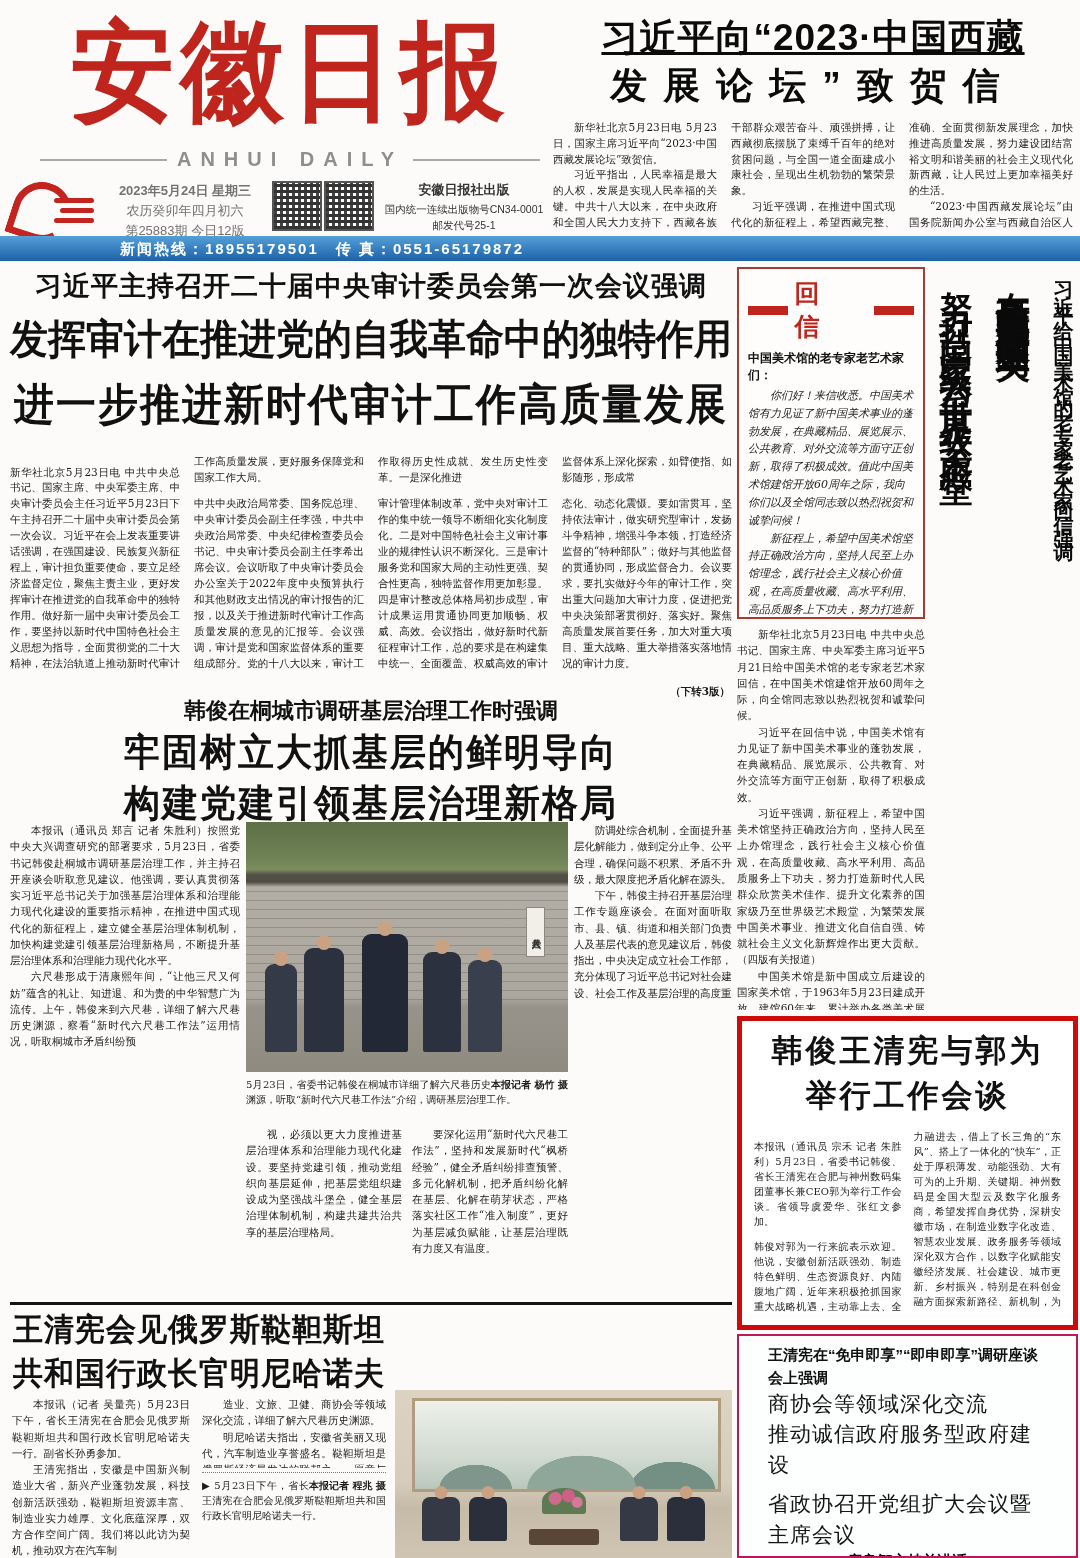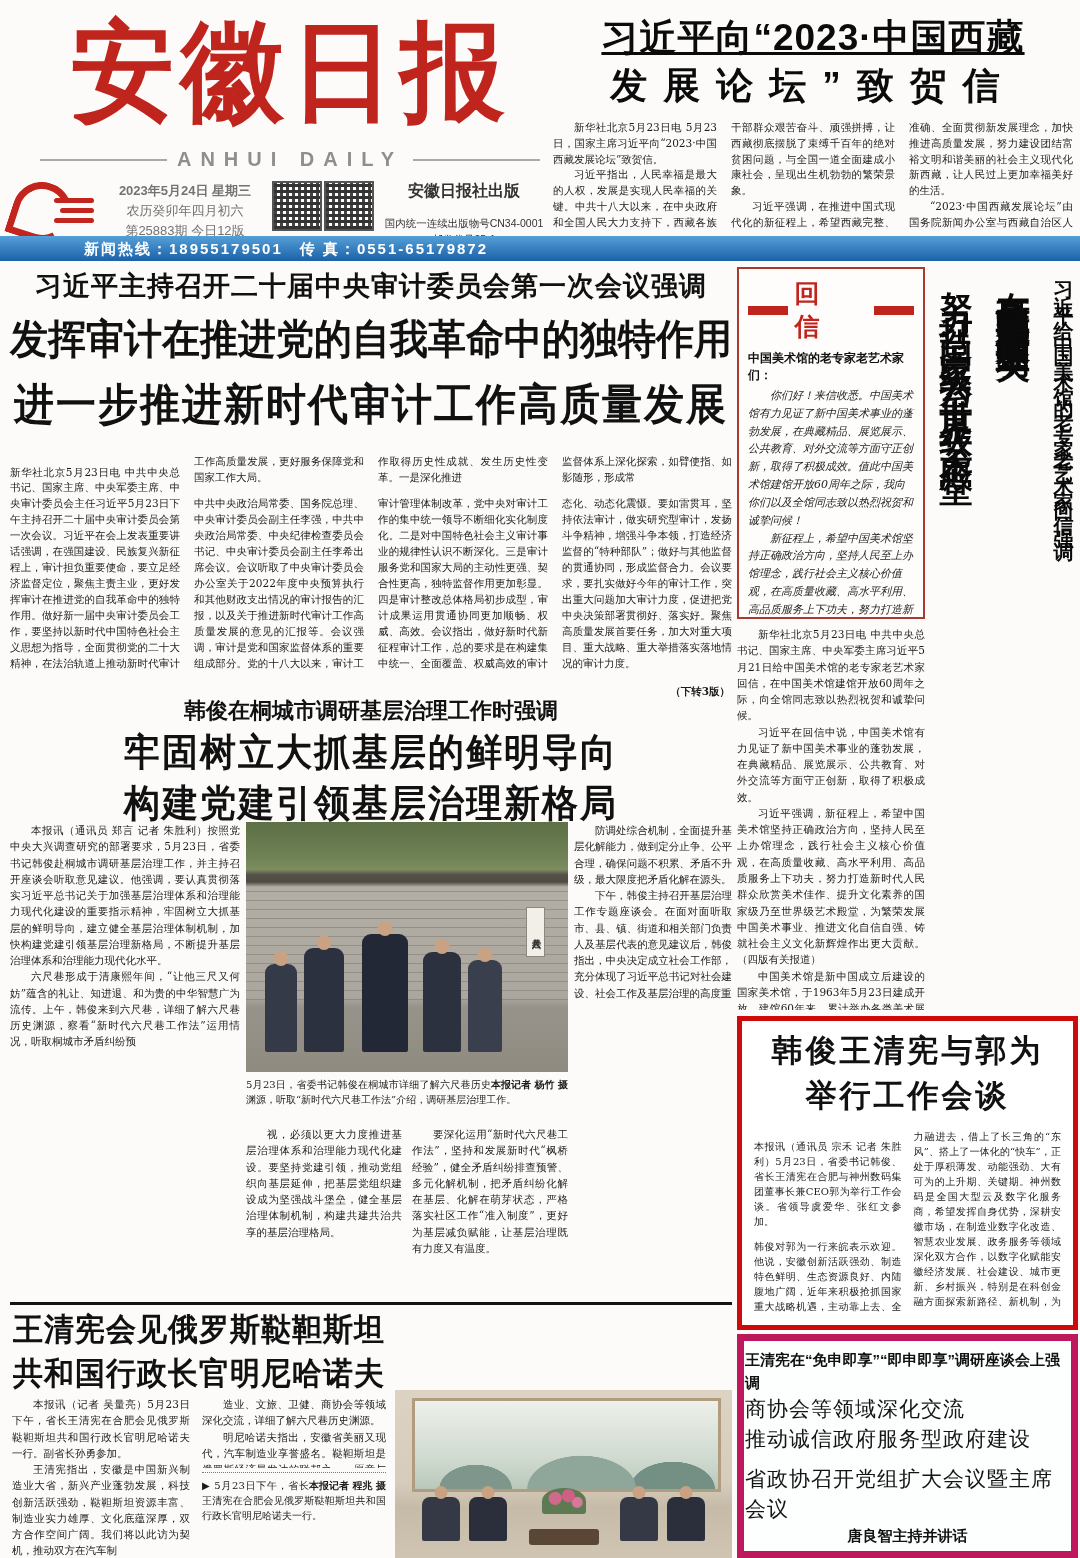--- a/index.html
+++ b/index.html
@@ -18,34 +18,34 @@
   .logo-bar{position:absolute;right:2px;background:#c3251e;height:5px;border-radius:3px;}
   .logo-bar.b1{top:18px;width:40px;} .logo-bar.b2{top:28px;width:34px;} .logo-bar.b3{top:38px;width:40px;}
   .date-block{position:absolute;left:100px;top:181px;width:170px;text-align:center;
     font-size:13px;line-height:1.55;color:#737373;font-weight:bold;}
   .qr{position:absolute;top:181px;width:46px;height:46px;border:2px solid #555;
     background:
       repeating-linear-gradient(0deg,#333 0 3px,transparent 3px 6px),
       repeating-linear-gradient(90deg,#444 0 3px,#fff 3px 6px);}
   .qr.q1{left:272px;} .qr.q2{left:324px;}
   .pub-block{position:absolute;left:378px;top:181px;width:172px;text-align:center;color:#333;}
-  .pub-block .p1{font-size:16px;font-weight:bold;margin-bottom:14px;}
+  .pub-block .p1{font-size:13px;font-weight:bold;margin-bottom:3px;}
   .pub-block .p2,.pub-block .p3{font-size:10.5px;line-height:1.5;}
   
   .tibet{position:absolute;left:553px;top:8px;width:520px;height:226px;}
   .tibet .h{font-weight:bold;text-align:center;color:#0b0b0b;line-height:1.3;}
   .tibet .h1{font-size:37px;letter-spacing:1px;margin-top:6px;text-decoration:underline;}
   .tibet .h2{font-size:37px;letter-spacing:16px;}
   .tibet .cols{margin-top:10px;height:112px;overflow:hidden;column-count:3;column-gap:14px;
     font-family:"DejaVu Serif",serif;font-size:10.5px;line-height:1.5;color:#1c1c1c;text-align:justify;}
   .cols p{margin:0;text-indent:2em;}
   
   .hotline{position:absolute;left:0;top:236px;width:1080px;height:25px;
     background:linear-gradient(#55a0d8,#1b61a8);color:#fff;font-weight:bold;font-size:15px;
-    line-height:25px;padding-left:84px;box-sizing:border-box;letter-spacing:2px;}
+    line-height:25px;padding-left:120px;box-sizing:border-box;letter-spacing:2px;}
   
   .audit{position:absolute;left:10px;top:264px;width:722px;height:416px;}
   .audit .kicker{font-size:27px;font-weight:bold;text-align:center;letter-spacing:1px;margin-top:4px;}
   .audit .h1{font-size:38px;font-weight:bold;text-align:center;letter-spacing:0;margin-top:10px;transform:scaleY(1.08);}
   .audit .h2{font-size:40px;font-weight:bold;text-align:center;letter-spacing:2px;margin-top:12px;transform:scaleY(1.08);}
   .audit .body{position:relative;margin-top:22px;height:246px;overflow:hidden;column-count:4;column-gap:14px;
     font-family:"DejaVu Serif",serif;font-size:10.5px;line-height:1.52;color:#1b1b1b;text-align:justify;}
   .audit .jump{position:absolute;right:2px;bottom:0;background:#fcfbf9;font-size:10.5px;font-weight:bold;}
   
   .reply{position:absolute;left:737px;top:267px;width:188px;height:352px;box-sizing:border-box;
@@ -122,21 +122,21 @@
   .wang .capt{position:absolute;left:192px;top:164px;width:184px;height:84px;border-top:1px dotted #777;padding-top:5px;overflow:hidden;}
   .wang .photo-b{position:absolute;left:385px;top:82px;}
   
   .guowei{position:absolute;left:737px;top:1016px;width:341px;height:314px;box-sizing:border-box;
     border:5px solid #cf0a0a;background:#fff;padding:8px 12px;overflow:hidden;}
   .guowei .h{font-size:31px;font-weight:bold;text-align:center;line-height:1.45;letter-spacing:3px;}
   .guowei .cols2{margin-top:10px;height:196px;overflow:hidden;column-count:2;column-gap:12px;
     font-family:"DejaVu Serif",serif;font-size:10px;line-height:1.5;color:#1b1b1b;text-align:justify;}
   
   .idx{position:absolute;left:737px;top:1334px;width:341px;height:224px;box-sizing:border-box;
-    border:7px solid #be185d;background:#fdfefe;padding:8px 1px;overflow:hidden;}
+    border:2px solid #be185d;background:#fdfefe;padding:8px 29px;overflow:hidden;}
   .idx .kick{font-size:15px;font-weight:bold;line-height:1.5;}
   .idx .big{font-size:21px;line-height:1.45;color:#141414;letter-spacing:1px;}
   .idx .gap{height:9px;}
   .idx .sub{font-size:15px;font-weight:bold;margin-top:2px;text-align:center;}
   .idx .tag{font-size:13.5px;font-weight:bold;color:#2283b5;margin-top:2px;}
 </style>
 </head>
 <body>
 
 <div id="page">
@@ -222,21 +222,21 @@
     <div class="v1">在高质量收藏高水平利用高品质服务上下功夫</div>
     <div class="v2">努力打造国家级乃至世界级艺术殿堂</div>
   </div>
 
   <div class="hanjun">
     <div class="kicker">韩俊在桐城市调研基层治理工作时强调</div>
     <div class="h">牢固树立大抓基层的鲜明导向</div>
     <div class="h">构建党建引领基层治理新格局</div>
     <div class="row">
       <div class="colL smalltext">
-          <p>本报讯（通讯员 郑言 记者 朱胜利）按照党中央大兴调查研究的部署要求，5月23日，省委书记韩俊赴桐城市调研基层治理工作，并主持召开座谈会听取意见建议。他强调，要认真贯彻落实习近平总书记关于加强基层治理体系和治理能力现代化建设的重要指示精神，牢固树立大抓基层的鲜明导向，建立健全基层治理体制机制，加快构建党建引领基层治理新格局，不断提升基层治理体系和治理能力现代化水平。</p>
+          <p>本报讯（通讯员 郑言 记者 朱胜利）按照党中央大兴调查研究的部署要求，5月23日，省委书记韩俊赴桐城市调研基层治理工作，并主持召开座谈会听取意见建议。他强调，要认真贯彻落实习近平总书记关于加强基层治理体系和治理能力现代化建设的重要指示精神，在推进中国式现代化的新征程上，建立健全基层治理体制机制，加快构建党建引领基层治理新格局，不断提升基层治理体系和治理能力现代化水平。</p>
           <p>六尺巷形成于清康熙年间，“让他三尺又何妨”蕴含的礼让、知进退、和为贵的中华智慧广为流传。上午，韩俊来到六尺巷，详细了解六尺巷历史渊源，察看“新时代六尺巷工作法”运用情况，听取桐城市矛盾纠纷预</p>
         </div>
       <div class="mid">
         <div class="photo photo-a">
           <div class="bricks"></div>
           <span class="figure f5"></span>
           <span class="figure f1"></span>
           <span class="figure f2"></span>
           <span class="figure f3"></span>
           <span class="figure f4"></span>

